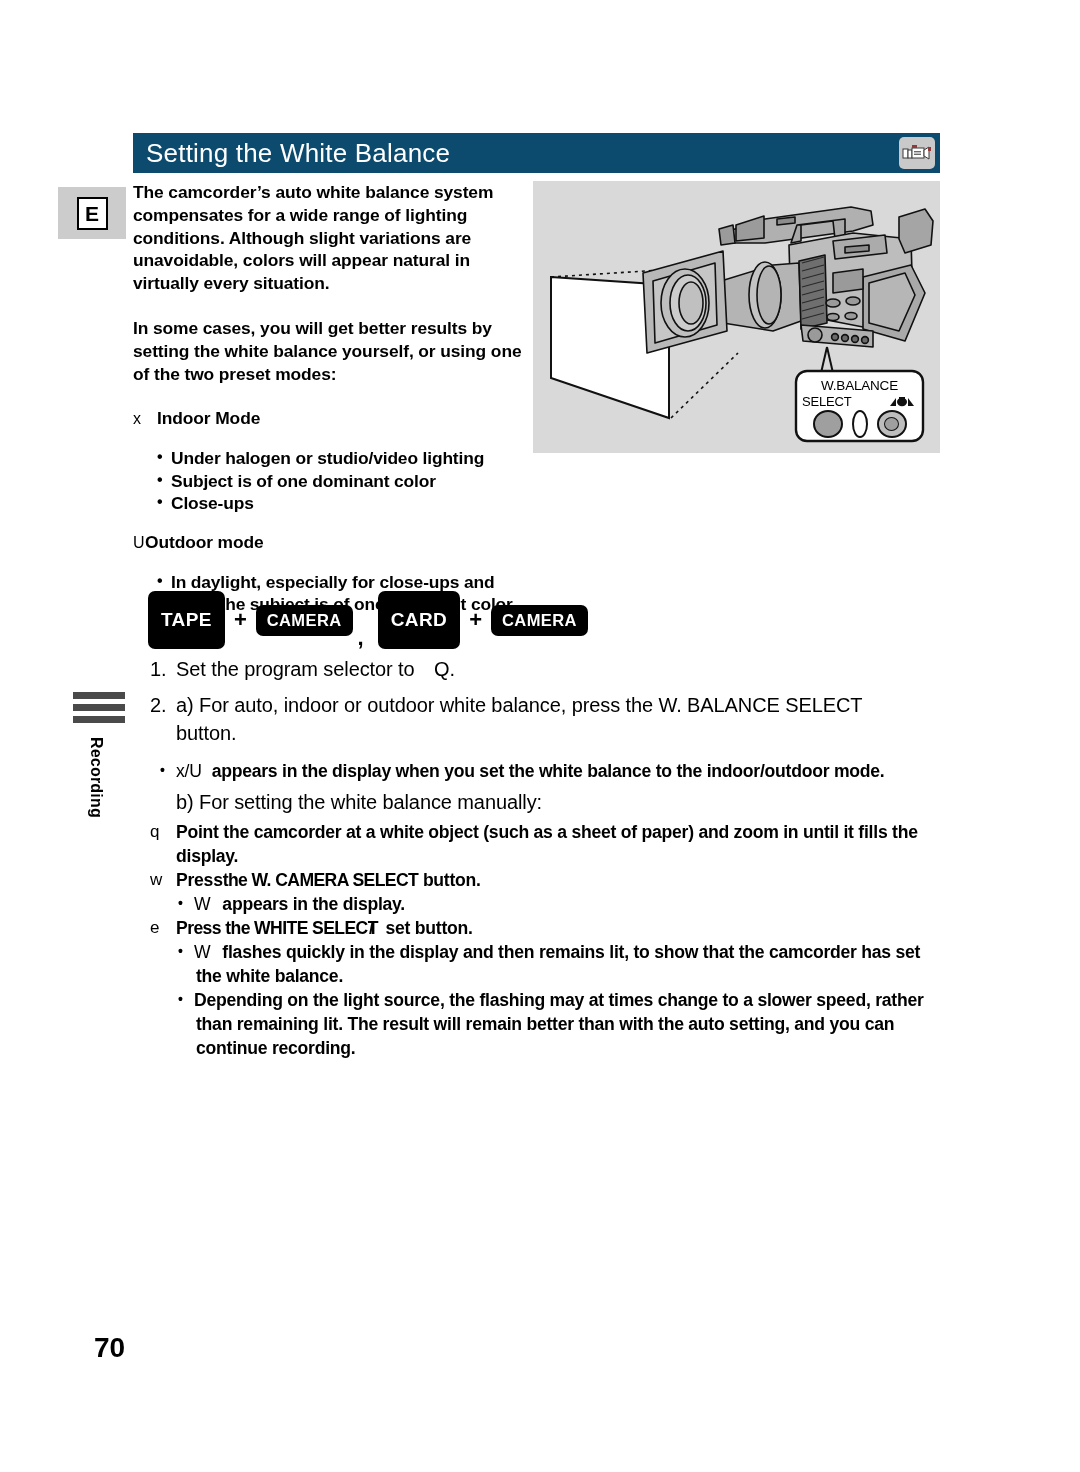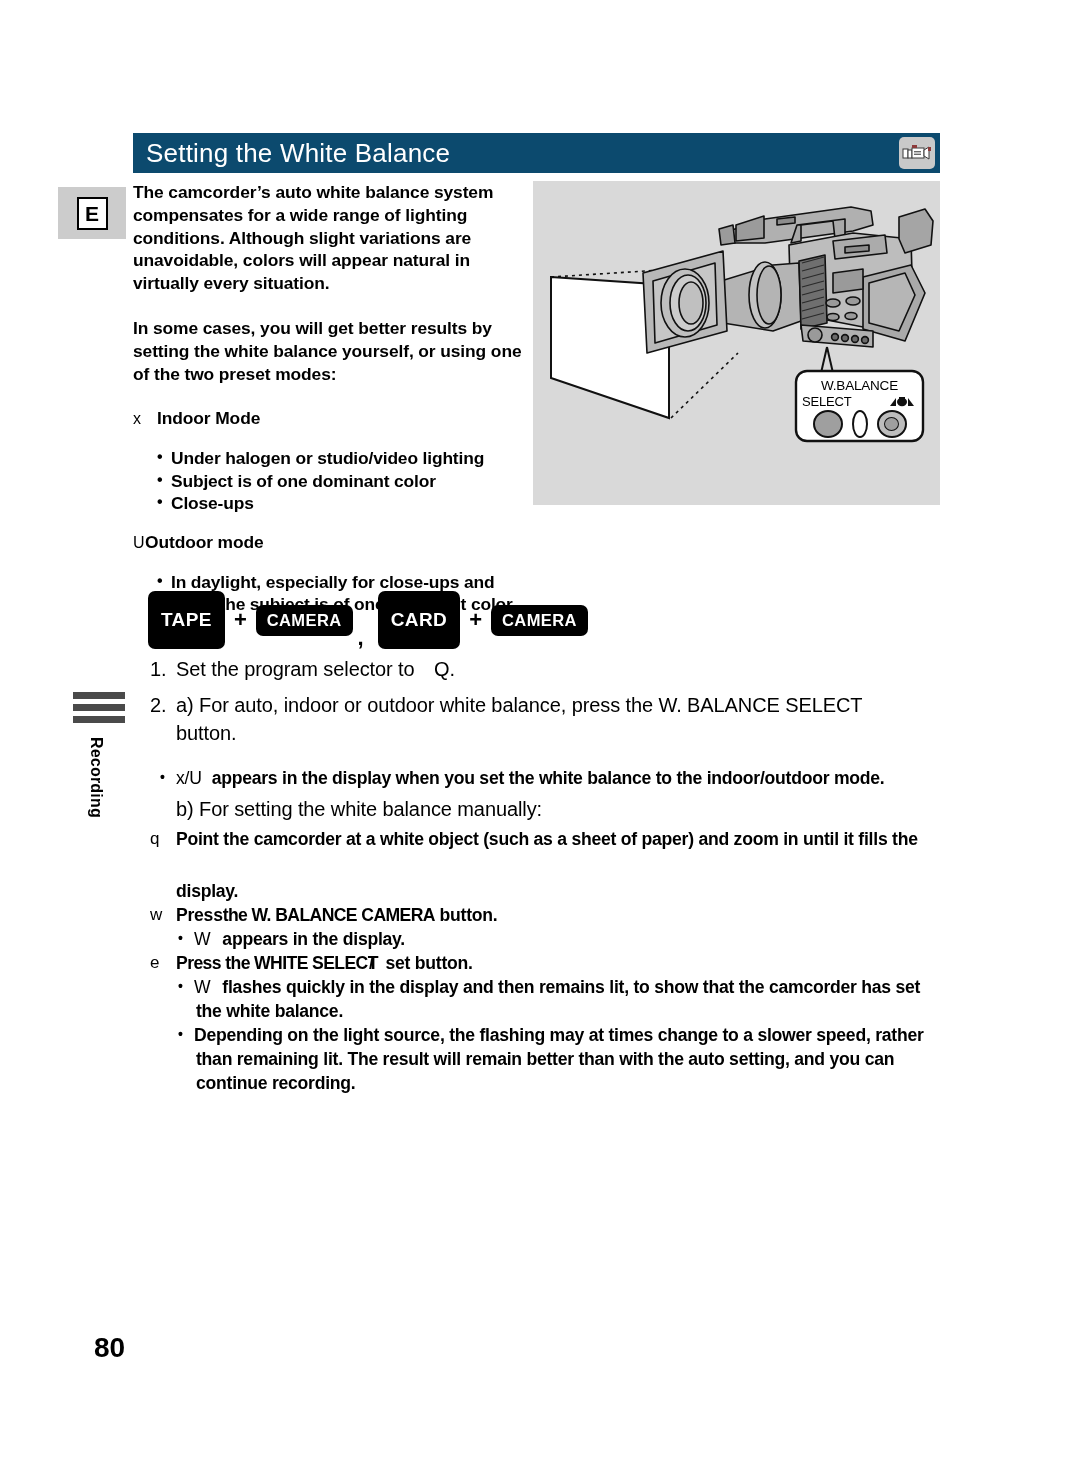--- a/index.html
+++ b/index.html
@@ -241,21 +241,21 @@
   .substep .txt { flex: 1; }
   .thin { font-weight: 400; }
   .tight { letter-spacing: -0.6px; }
 
   
   .illus {
     position: absolute;
     left: 533px;
     top: 181px;
     width: 407px;
-    height: 324px;
+    height: 272px;
     background: #d9d9d9;
     overflow: hidden;
   }
   .illus svg { display: block; }
 
   
   .page-num {
     position: absolute;
     left: 94px;
     top: 1332px;
@@ -443,39 +443,39 @@
   </div>
 
   <div class="step" style="margin-top:8px;">
     <span class="step-num">2.</span>
     <span class="step-body">
       <span>a) For auto, indoor or outdoor white balance, press the W. BALANCE SELECT</span>
       <span style="display:block;">button.</span>
     </span>
   </div>
 
-  <div class="b-line" style="margin-top:19px;">
+  <div class="b-line" style="margin-top:12px;">
     <span class="thin">x/U</span><span style="display:inline-block; width:10px;"></span><span>appears in the display when you set the white balance to the indoor/outdoor mode.</span>
   </div>
 
   <div class="step step-sub" style="margin-top:5px;">
     <span class="step-body">b) For setting the white balance manually:</span>
   </div>
 
   <div class="substep" style="margin-top:4px;">
     <span class="glyph">q</span>
     <span class="txt">
       <span>Point the camcorder at a white object (such as a sheet of paper) and zoom in until it fills the</span>
-      <span style="display:block;margin-top:28px;">display.</span>
+      <span style="display:block;">display.</span>
     </span>
   </div>
 
   <div class="substep">
     <span class="glyph">w</span>
-    <span class="txt"><span>Press</span><span class="tight">the W. BALANCE CAMERA</span> <span>button.</span></span>
+    <span class="txt"><span>Press</span><span class="tight">the W. CAMERA SELECT</span> <span>button.</span></span>
   </div>
 
   <div class="b-line deep">
     <span class="thin">W</span><span style="display:inline-block; width:12px;"></span><span>appears in the display.</span>
   </div>
 
   <div class="substep">
     <span class="glyph">e</span>
     <span class="txt"><span class="tight">Press the WHITE SELECT</span><span style="display:inline-block; margin-left:-9px;">/</span><span style="display:inline-block; width:12px;"></span><span>set button.</span></span>
   </div>
@@ -486,13 +486,13 @@
   </div>
 
   <div class="b-line deep">
     <span>Depending on the light source, the flashing may at times change to a slower speed, rather</span>
     <span class="cont">than remaining lit. The result will remain better than with the auto setting, and you can</span>
     <span class="cont">continue recording.</span>
   </div>
 
 </div>
 
-<div class="page-num">80</div>
+<div class="page-num">70</div>
 
 </body></html>

